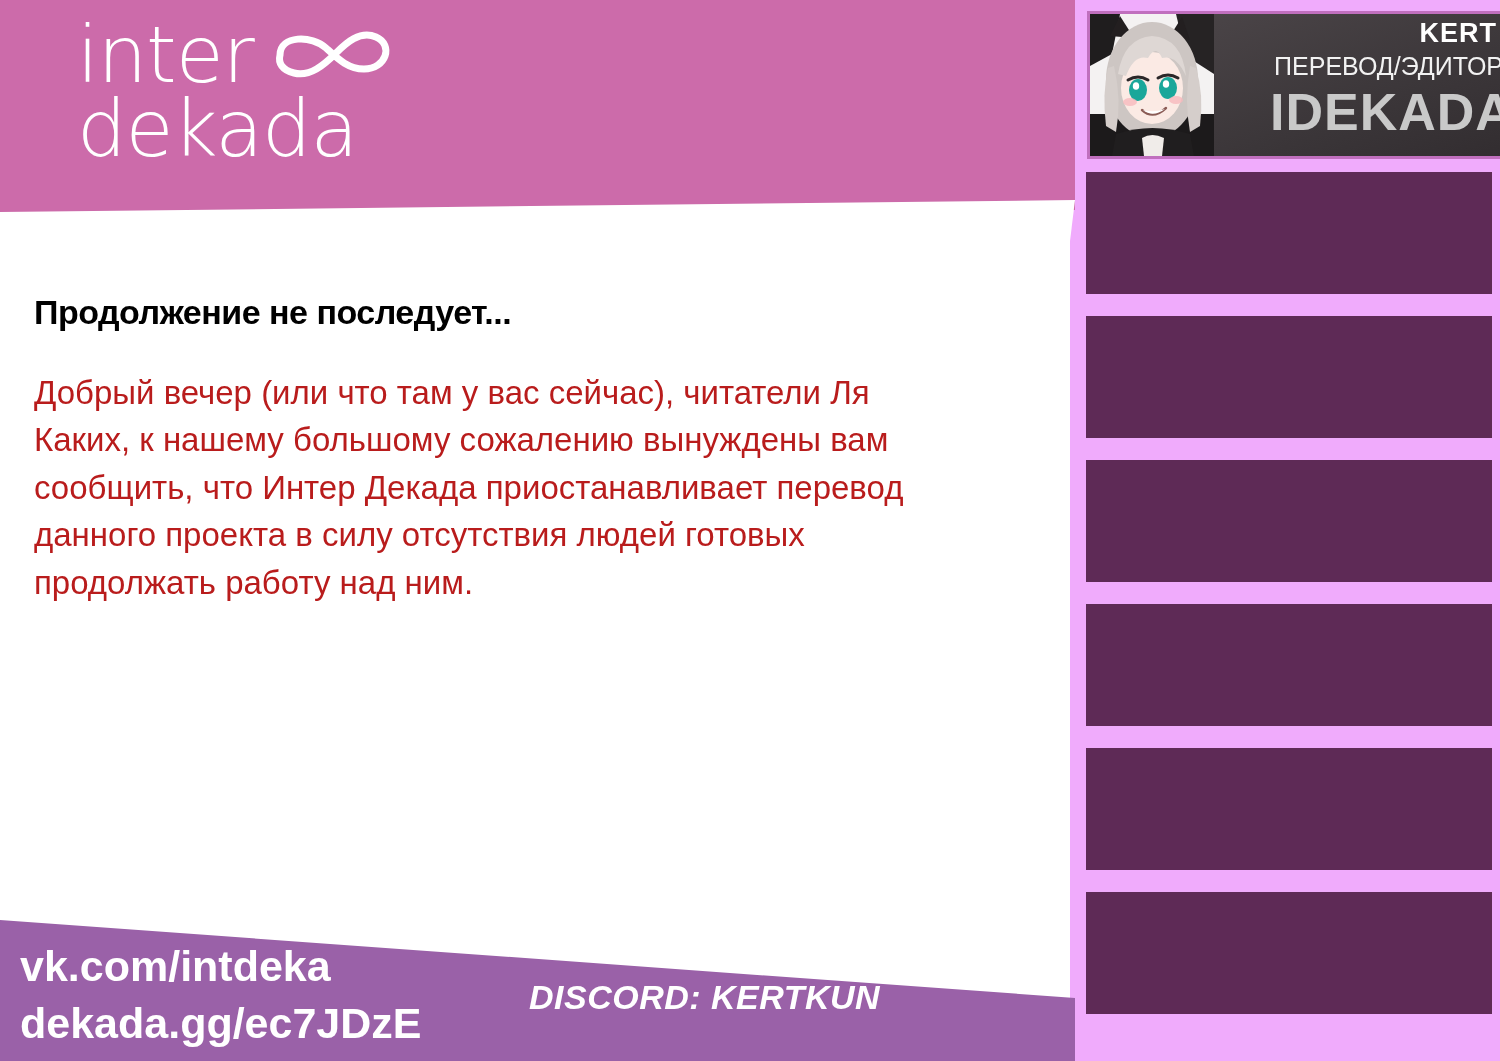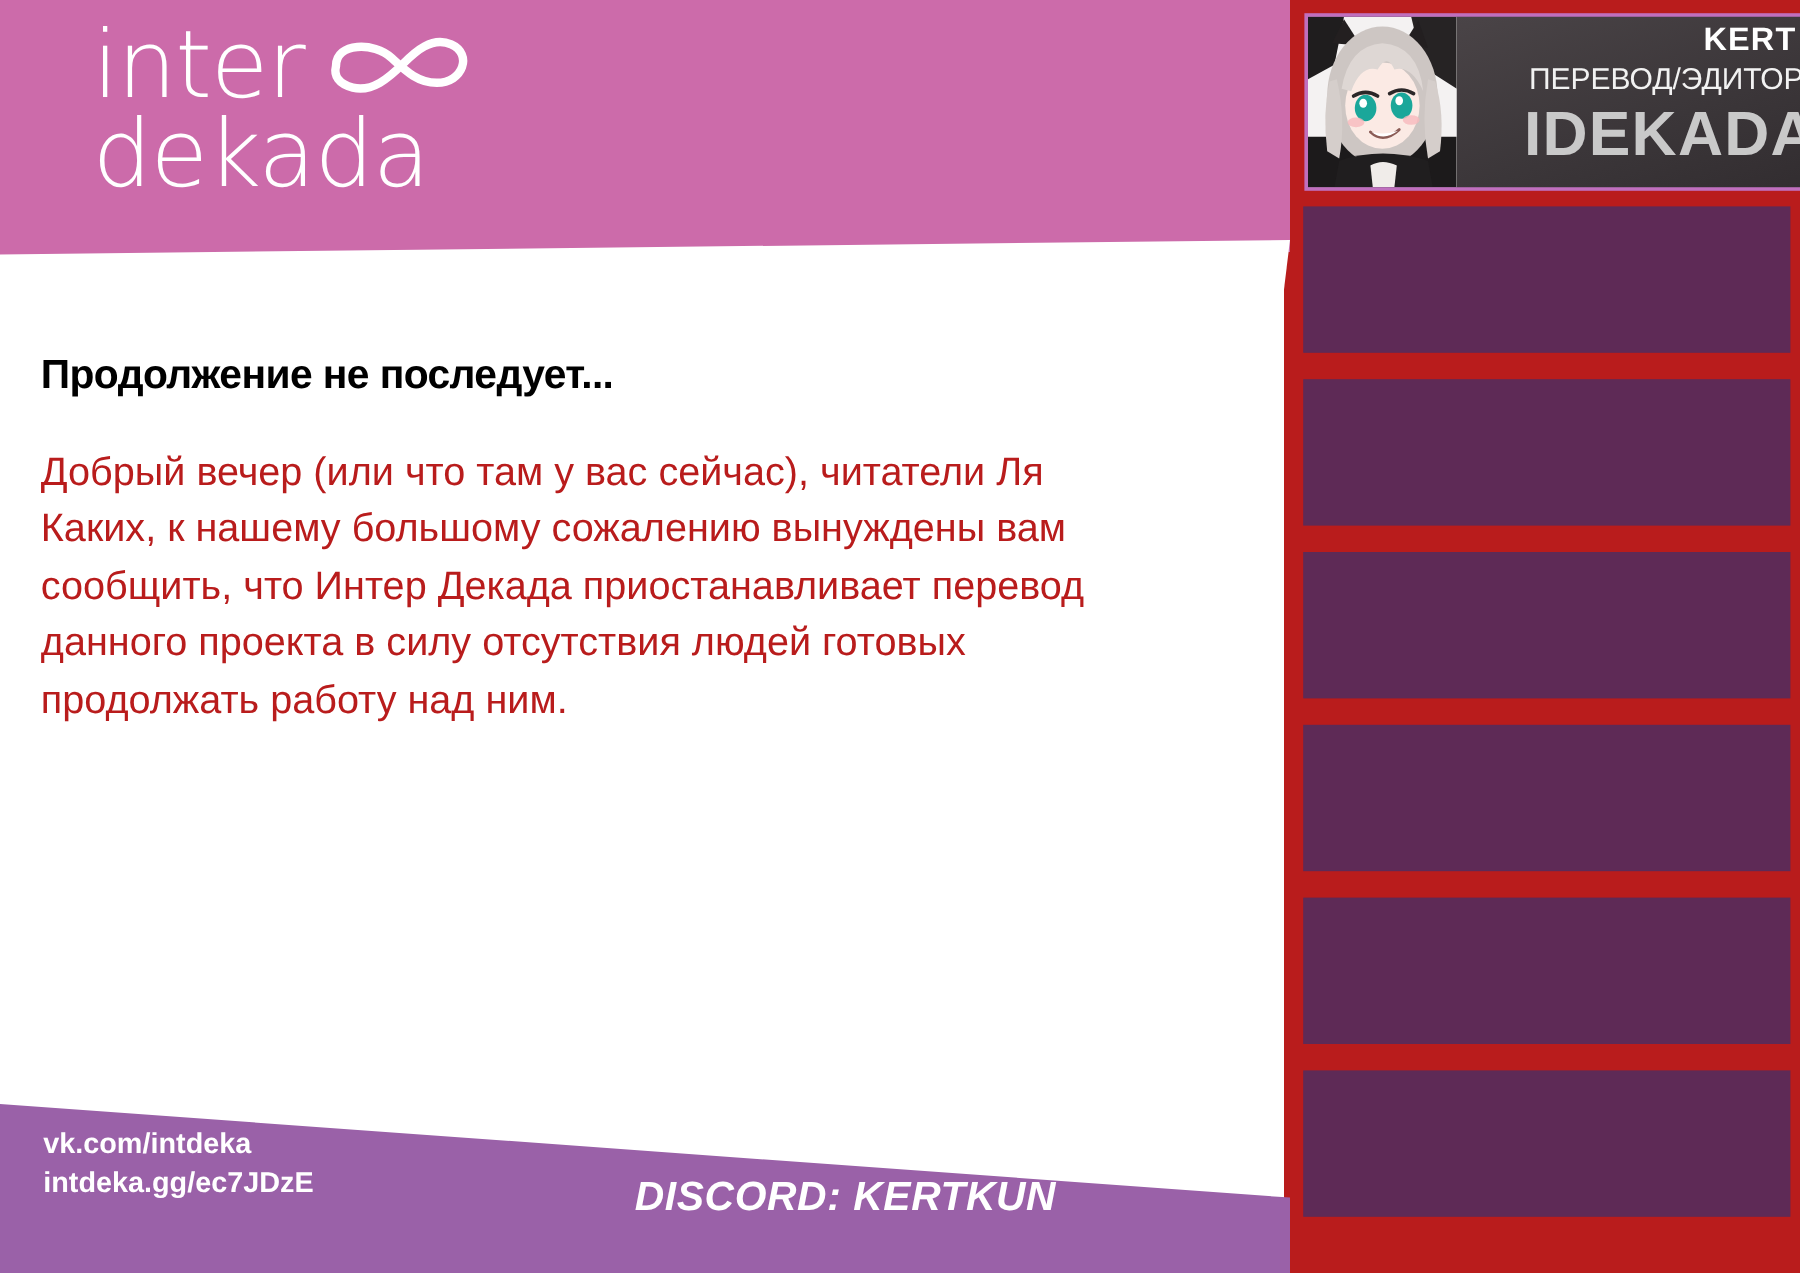--- a/index.html
+++ b/index.html
@@ -20,21 +20,21 @@
     background: #ffffff;
   }
 
   
   .sidebar {
     position: absolute;
     top: 0;
     right: 0;
     width: 430px;
     height: 1061px;
-    background: #b91c1c;
+    background: #f0abfc;
     z-index: 1;
   }
 
   .sidebar-banner {
     position: absolute;
     top: 14px;
     left: 20px;
     width: 415px;
     height: 142px;
     background: #3f3a3c;
@@ -189,24 +189,24 @@
     left: 0;
     top: 890px;
     width: 1075px;
     height: 171px;
     background: #9a61a8;
     z-index: 2;
     clip-path: polygon(0 30px, 1075px 108px, 1075px 171px, 0 171px);
   }
   .footer-links {
     position: absolute;
-    left: 36px;
+    left: 20px;
     top: 48px;
     color: #ffffff;
-    font-size: 24px;
+    font-size: 43px;
     font-weight: bold;
     line-height: 1.32;
     font-family: "Liberation Sans", sans-serif;
   }
   .footer-discord {
     position: absolute;
     left: 529px;
     top: 88px;
     color: #ffffff;
     font-size: 34px;
@@ -298,18 +298,18 @@
       <h1 class="headline">Продолжение не последует...</h1>
       <div class="body-text">
         <p>Добрый вечер (или что там у вас сейчас), читатели Ля Каких, к нашему большому сожалению вынуждены вам сообщить, что Интер Декада приостанавливает перевод данного проекта в силу отсутствия людей готовых продолжать работу над ним.</p>
       </div>
     </div>
   </div>
 
   <div class="footer">
     <div class="footer-links">
       <div>vk.com/intdeka</div>
-      <div>intdeka.gg/ec7JDzE</div>
+      <div>dekada.gg/ec7JDzE</div>
     </div>
     <div class="footer-discord">DISCORD: KERTKUN</div>
   </div>
 
 </div>
 
 </body></html>

